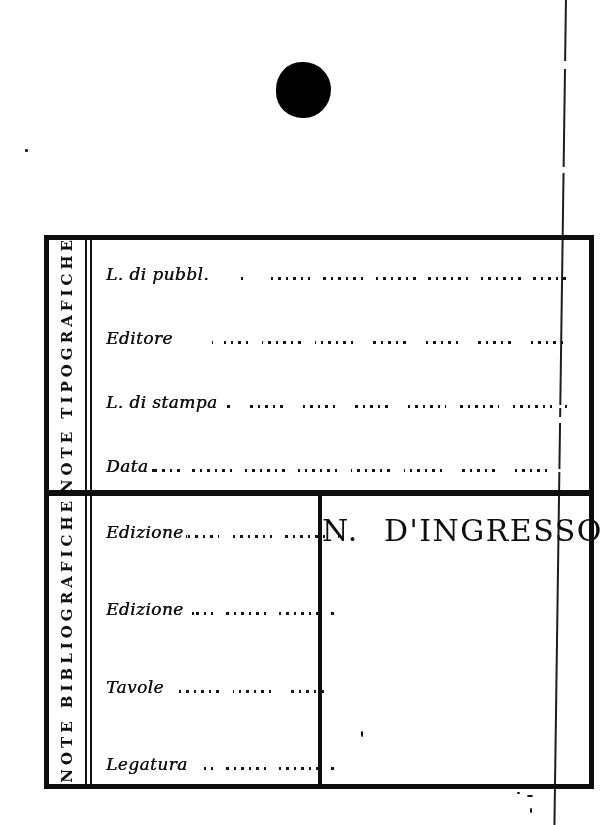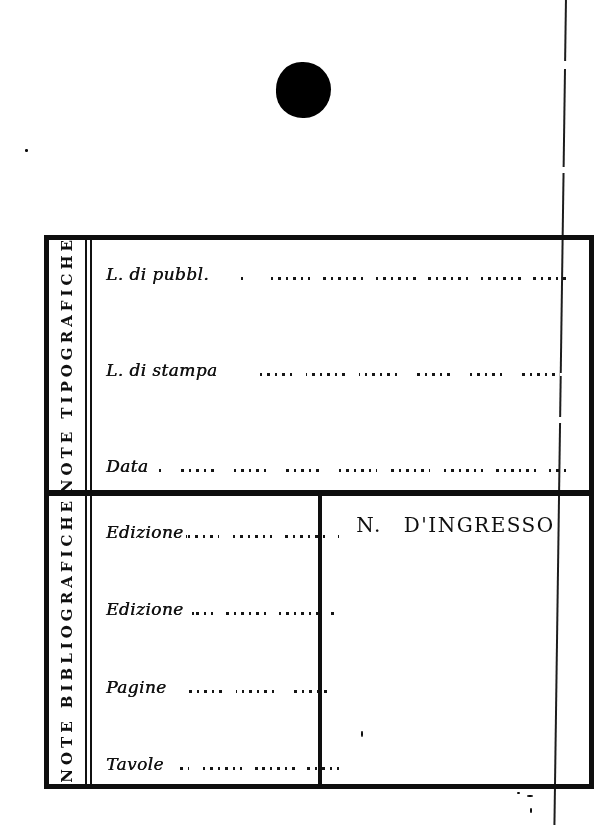--- a/index.html
+++ b/index.html
@@ -115,21 +115,21 @@
     position: absolute; left: 269px; top: 0;
     width: 4px; height: 100%;
     background: #0e0e0e;
   }
   .ingresso-cell {
     position: absolute; left: 273px; top: 0; right: 0; bottom: 0;
     text-align: center;
   }
   .ingresso-title {
     margin-top: 17px;
-    font-size: 20px;
+    font-size: 30px;
     letter-spacing: 1.5px;
     word-spacing: 14px;
     color: #0f0f0f;
     white-space: nowrap;
   }
 </style>
 </head>
 <body>
 
 <div class="page">
@@ -149,20 +149,24 @@
       <div class="strip">
         <div class="side-label">NOTE TIPOGRAFICHE</div>
       </div>
       <div class="dline"></div>
       <div class="fields t">
         <div class="row">
           <span class="flabel">L. di pubbl.</span>
           <span class="leader"></span>
         </div>
         <div class="row">
+          <span class="flabel">Editore</span>
+          <span class="leader"></span>
+        </div>
+        <div class="row">
           <span class="flabel">L. di stampa</span>
           <span class="leader"></span>
         </div>
         <div class="row">
           <span class="flabel">Data</span>
           <span class="leader"></span>
         </div>
       </div>
     </div>
 
@@ -176,25 +180,25 @@
       <div class="fields b">
         <div class="row">
           <span class="flabel">Edizione</span>
           <span class="leader"></span>
         </div>
         <div class="row">
           <span class="flabel">Edizione</span>
           <span class="leader"></span>
         </div>
         <div class="row">
-          <span class="flabel">Pagine</span>
-          <span class="leader"></span>
-        </div>
-        <div class="row">
           <span class="flabel">Tavole</span>
+          <span class="leader"></span>
+        </div>
+        <div class="row">
+          <span class="flabel">Legatura</span>
           <span class="leader"></span>
         </div>
       </div>
       <div class="vdiv"></div>
       <div class="ingresso-cell">
         <div class="ingresso-title">N. D'INGRESSO</div>
       </div>
     </div>
 
   </div>

